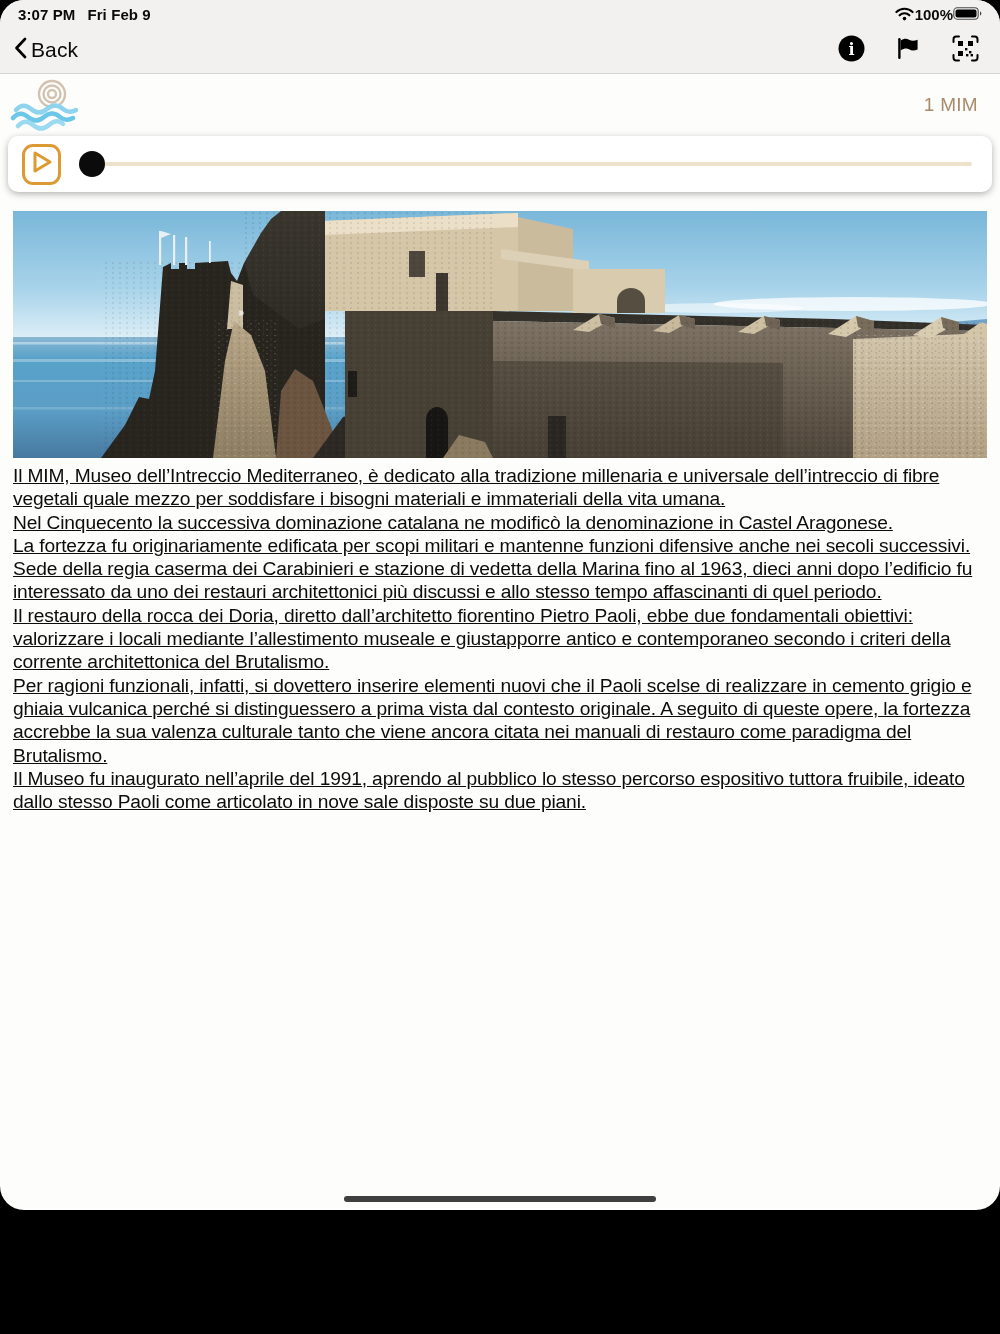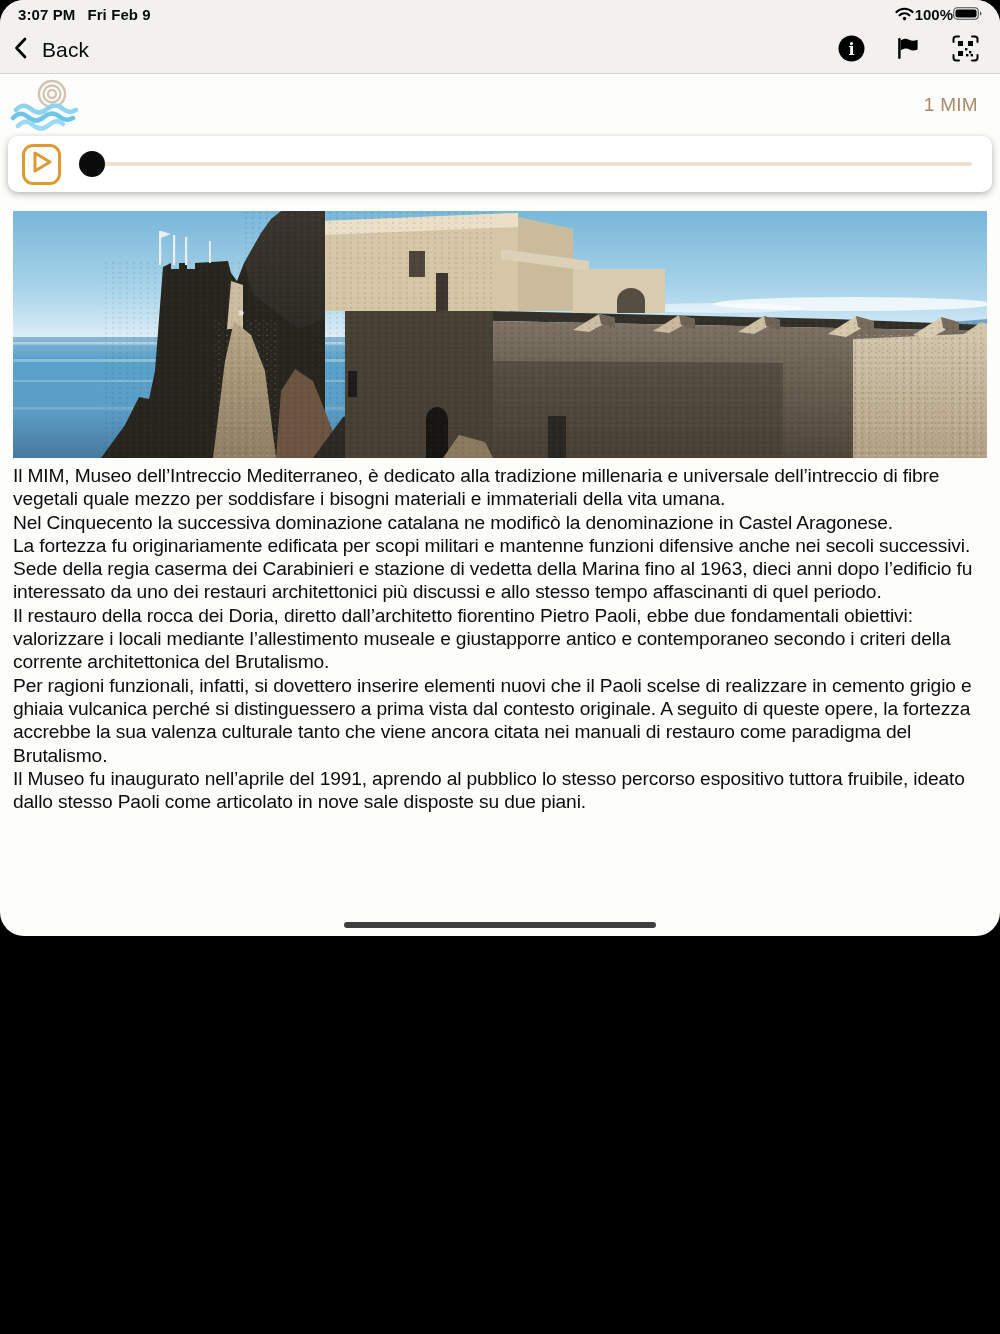--- a/index.html
+++ b/index.html
@@ -1,28 +1,28 @@
 <!DOCTYPE html>
 <html><head>
 <meta charset="utf-8">
 <style>
   html,body{margin:0;padding:0;background:#000;}
   .screen{
-    position:relative;width:1000px;height:936px;margin:0 auto;
+    position:relative;width:1000px;height:1210px;margin:0 auto;
     background:#fdfdfc;border-radius:24px;overflow:hidden;
     font-family:"Liberation Sans","DejaVu Sans",sans-serif;color:#0a0a0a;
   }
   
   .chrome{position:absolute;top:0;left:0;right:0;height:73px;background:#f2f1f0;}
   .status-bar{position:absolute;top:0;left:0;right:0;height:27px;
     display:flex;align-items:center;justify-content:space-between;padding:2px 18px 0 18px;box-sizing:border-box;}
   .status-left{display:flex;gap:12px;font-size:15px;font-weight:700;letter-spacing:0.1px;}
   .status-right{display:flex;align-items:center;font-size:15px;font-weight:600;}
   .nav-bar{position:absolute;top:27px;left:0;right:0;height:46px;display:flex;align-items:center;justify-content:space-between;}
-  .back-button{display:flex;align-items:center;gap:15px;margin-left:14px;cursor:pointer;}
+  .back-button{display:flex;align-items:center;gap:4px;margin-left:14px;cursor:pointer;}
   .back-label{font-size:21px;letter-spacing:0.1px;}
   .nav-icons{display:flex;align-items:center;gap:29px;margin-right:21px;}
   .nav-icon-btn{width:28px;height:28px;display:flex;align-items:center;justify-content:center;cursor:pointer;}
   .divider{position:absolute;top:73px;left:0;right:0;height:1px;background:#d7d5d3;}
   
   .header{position:absolute;top:74px;left:0;right:0;height:61px;background:#fdfdfc;}
   .logo{position:absolute;left:10px;top:3px;}
   .page-title{position:absolute;right:22px;top:0;height:61px;line-height:61px;
     font-size:19px;color:#a98a6b;letter-spacing:0.3px;}
   
@@ -30,21 +30,21 @@
     border-radius:10px;box-shadow:0 2px 7px rgba(0,0,0,0.30);display:flex;align-items:center;}
   .play-button{width:39px;height:41px;margin-left:14px;border:3.5px solid #dd9a33;border-radius:11px;
     box-sizing:border-box;display:flex;align-items:center;justify-content:center;cursor:pointer;background:#fff;}
   .audio-slider{position:relative;flex:1;height:44px;margin-left:18px;margin-right:14px;cursor:pointer;}
   .slider-track{position:absolute;left:12px;right:6px;top:50%;height:4px;margin-top:-2px;background:#eee1cb;border-radius:2px;}
   .slider-knob{position:absolute;left:0;top:50%;width:26px;height:26px;margin-top:-13px;background:#0b0b0b;border-radius:50%;}
   
   .photo{position:absolute;top:211px;left:13px;width:974px;height:247px;overflow:hidden;}
   
   .article{position:absolute;top:464px;left:13px;width:975px;font-size:19.2px;line-height:23.3px;letter-spacing:-0.15px;color:#0c0c0c;}
-  .para{margin:0;}
+  .para{margin:0;text-decoration:underline;}
   
   .home-indicator{position:absolute;left:50%;bottom:8px;width:312px;height:6px;margin-left:-156px;border-radius:3px;background:#3f3f3f;cursor:grab;}
 </style>
 </head>
 <body>
 
 <div class="screen">
 
   <div class="chrome"></div>
 

